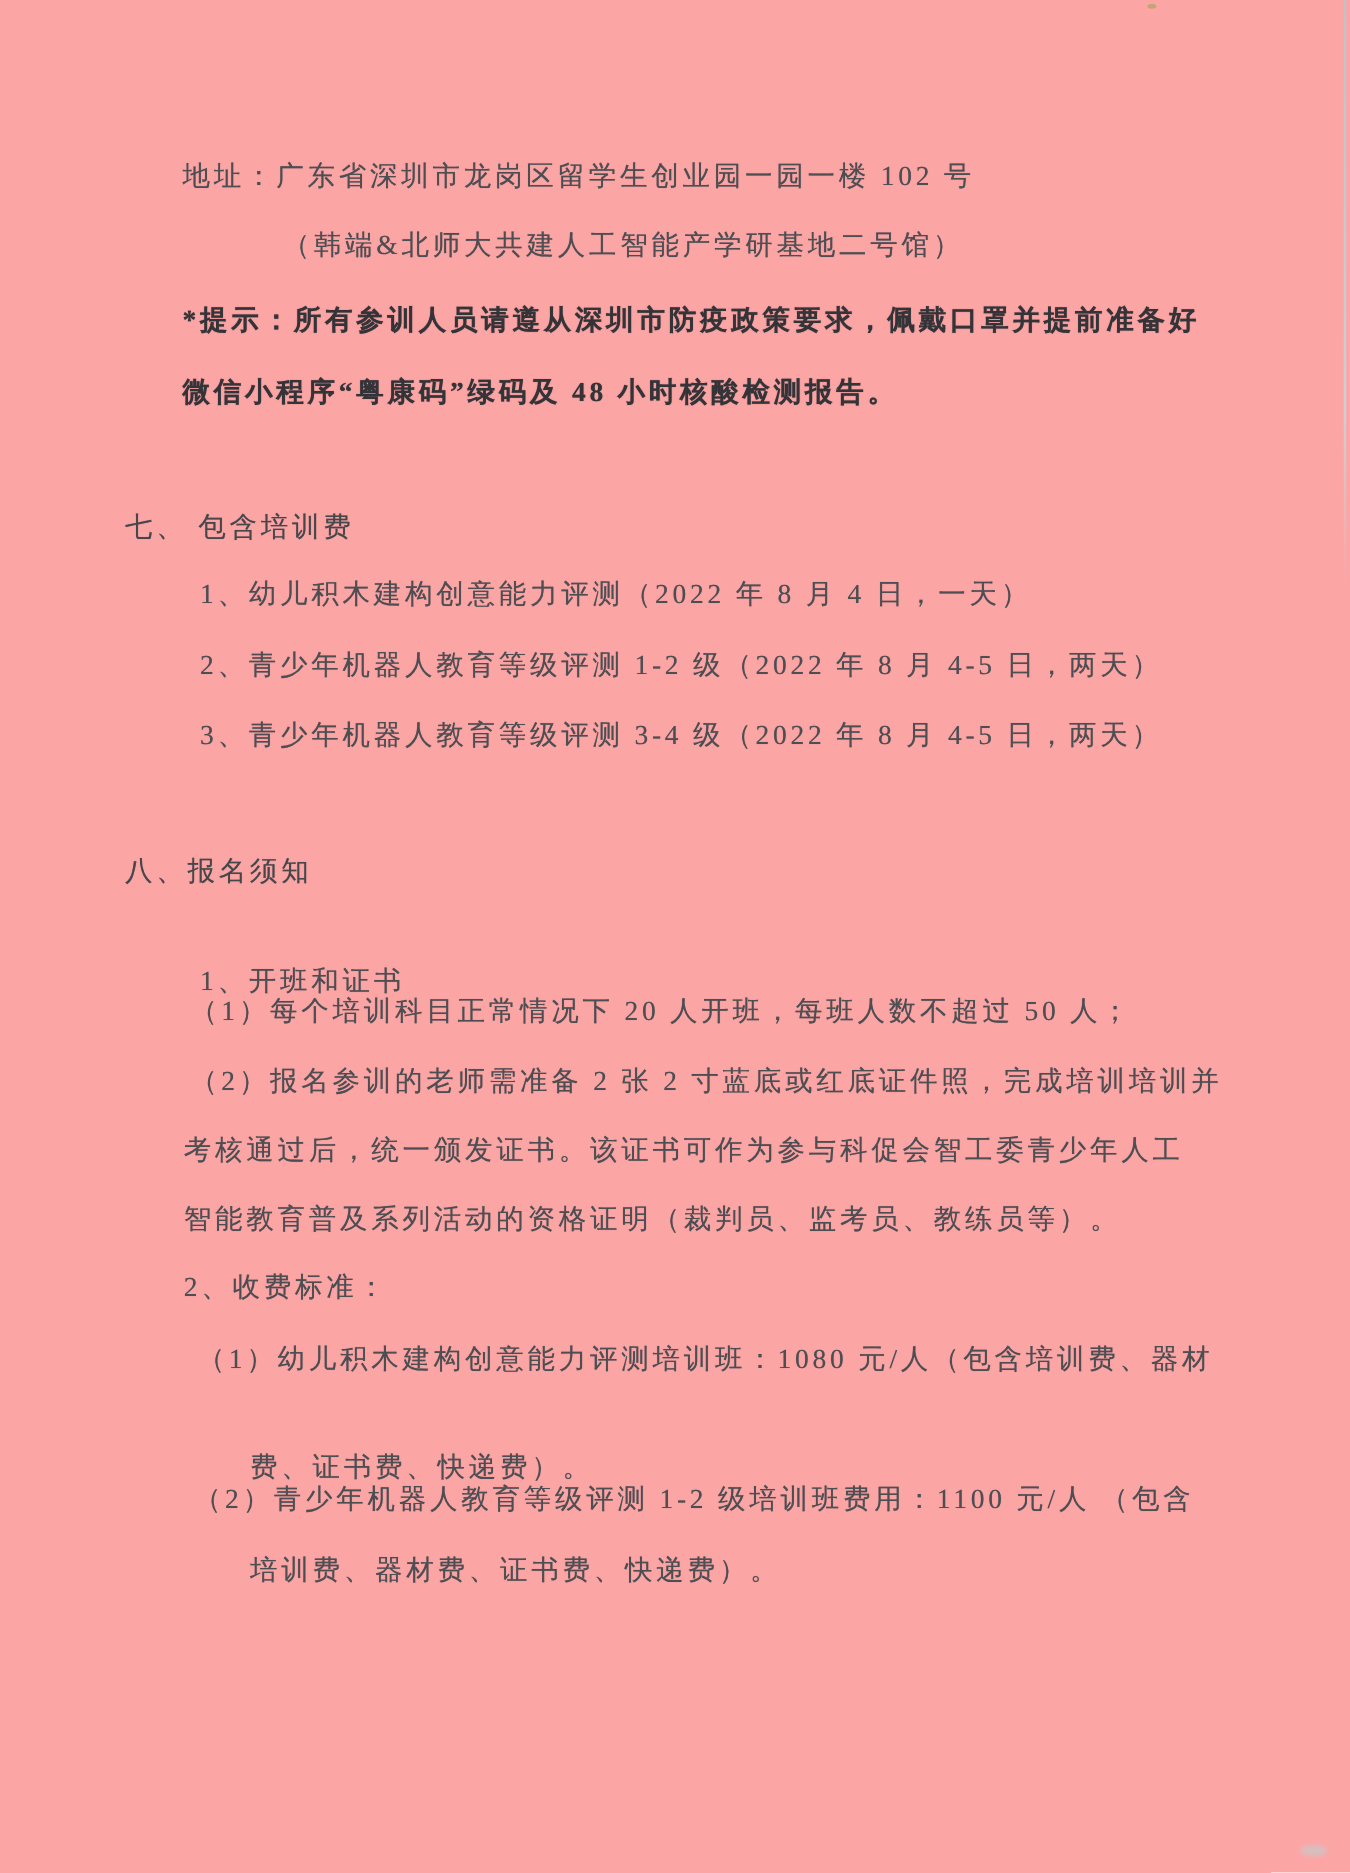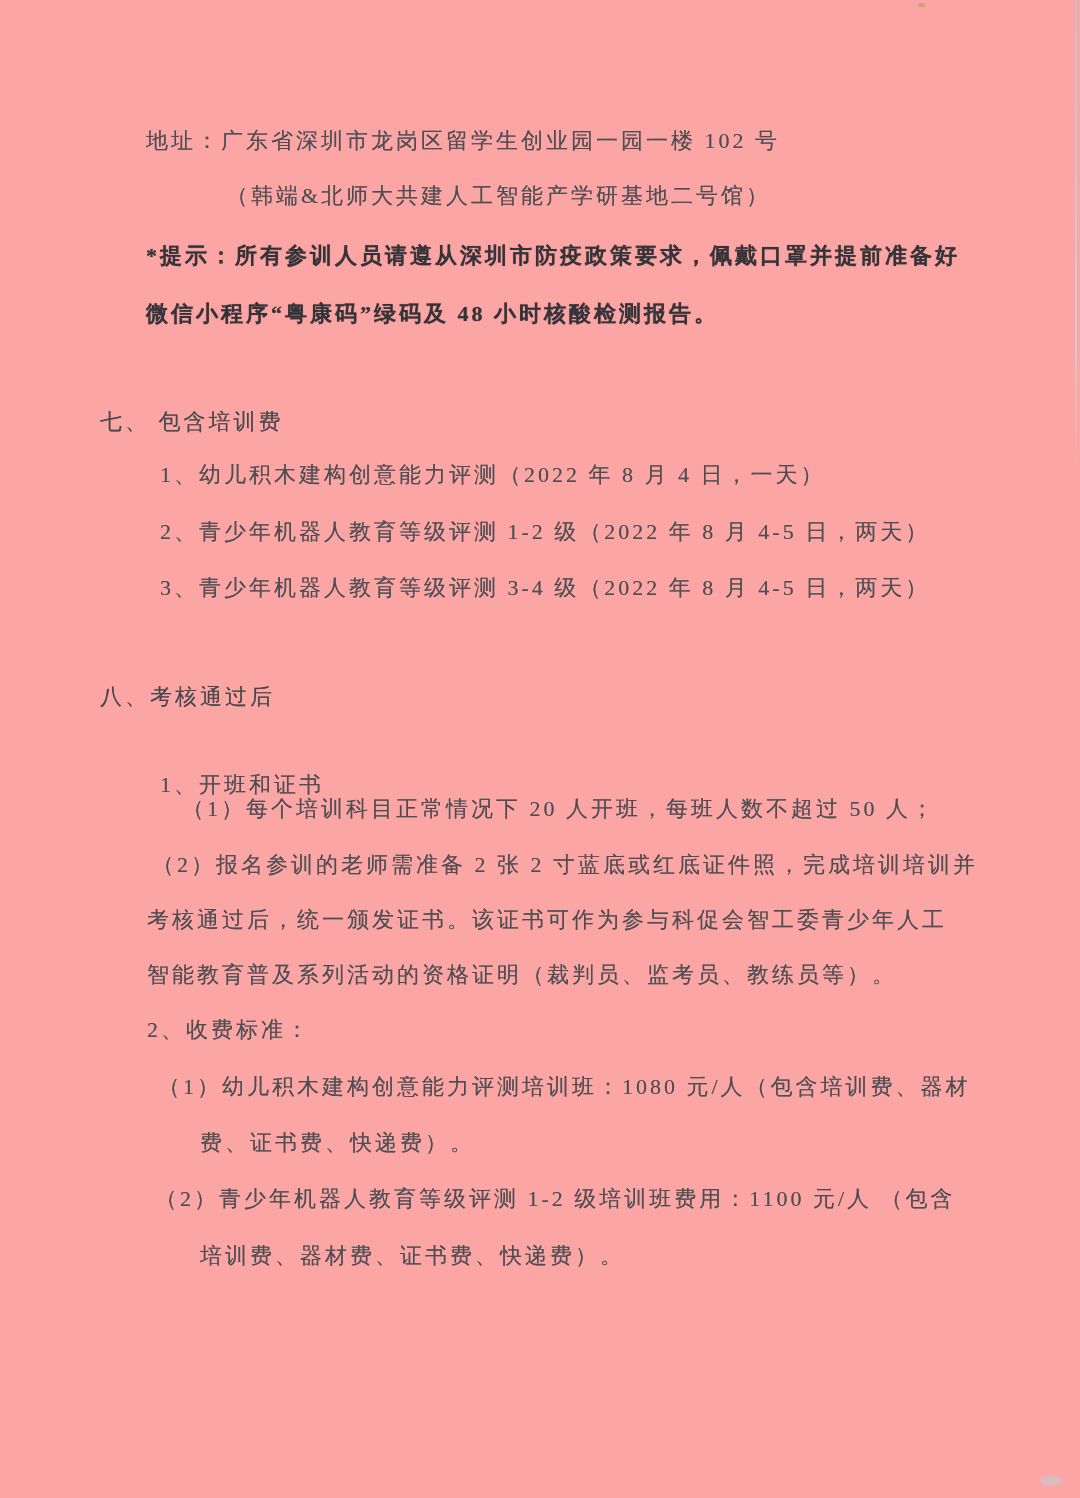--- a/index.html
+++ b/index.html
@@ -77,27 +77,27 @@
   <div class="line bold" style="left:146px; top:243px;">*提示：所有参训人员请遵从深圳市防疫政策要求，佩戴口罩并提前准备好</div>
 
   <div class="line" style="left:226px; top:183px;">（韩端&amp;北师大共建人工智能产学研基地二号馆）</div>
   <div class="line bold" style="left:146px; top:301px;">微信小程序“粤康码”绿码及 48 小时核酸检测报告。</div>
 
   <div class="line heading" style="left:100px; top:409px;">七、 包含培训费</div>
   <div class="line" style="left:160px; top:462px;">1、幼儿积木建构创意能力评测（2022 年 8 月 4 日，一天）</div>
   <div class="line" style="left:160px; top:519px;">2、青少年机器人教育等级评测 1-2 级（2022 年 8 月 4-5 日，两天）</div>
   <div class="line" style="left:160px; top:575px;">3、青少年机器人教育等级评测 3-4 级（2022 年 8 月 4-5 日，两天）</div>
 
-  <div class="line heading" style="left:100px; top:684px;">八、考核通过后</div>
+  <div class="line heading" style="left:100px; top:684px;">八、报名须知</div>
 
   <div class="line" style="left:160px; top:741px;margin-top:31px;">1、开班和证书</div>
-  <div class="line" style="left:152px; top:796px;margin-left:30px;">（1）每个培训科目正常情况下 20 人开班，每班人数不超过 50 人；</div>
+  <div class="line" style="left:152px; top:796px;">（1）每个培训科目正常情况下 20 人开班，每班人数不超过 50 人；</div>
   <div class="line" style="left:152px; top:852px;">（2）报名参训的老师需准备 2 张 2 寸蓝底或红底证件照，完成培训培训并</div>
   <div class="line" style="left:147px; top:962px;">智能教育普及系列活动的资格证明（裁判员、监考员、教练员等）。</div>
   <div class="line" style="left:147px; top:907px;">考核通过后，统一颁发证书。该证书可作为参与科促会智工委青少年人工</div>
 
   <div class="line" style="left:147px; top:1017px;">2、收费标准：</div>
   <div class="line" style="left:158px; top:1074px;">（1）幼儿积木建构创意能力评测培训班：1080 元/人（包含培训费、器材</div>
-  <div class="line" style="left:200px; top:1130px;">费、证书费、快递费）。</div>
+  <div class="line" style="left:200px; top:1161px;">费、证书费、快递费）。</div>
   <div class="line" style="left:155px; top:1186px;">（2）青少年机器人教育等级评测 1-2 级培训班费用：1100 元/人 （包含</div>
   <div class="line" style="left:200px; top:1243px;">培训费、器材费、证书费、快递费）。</div>
 
 </div>
 
 </body></html>

